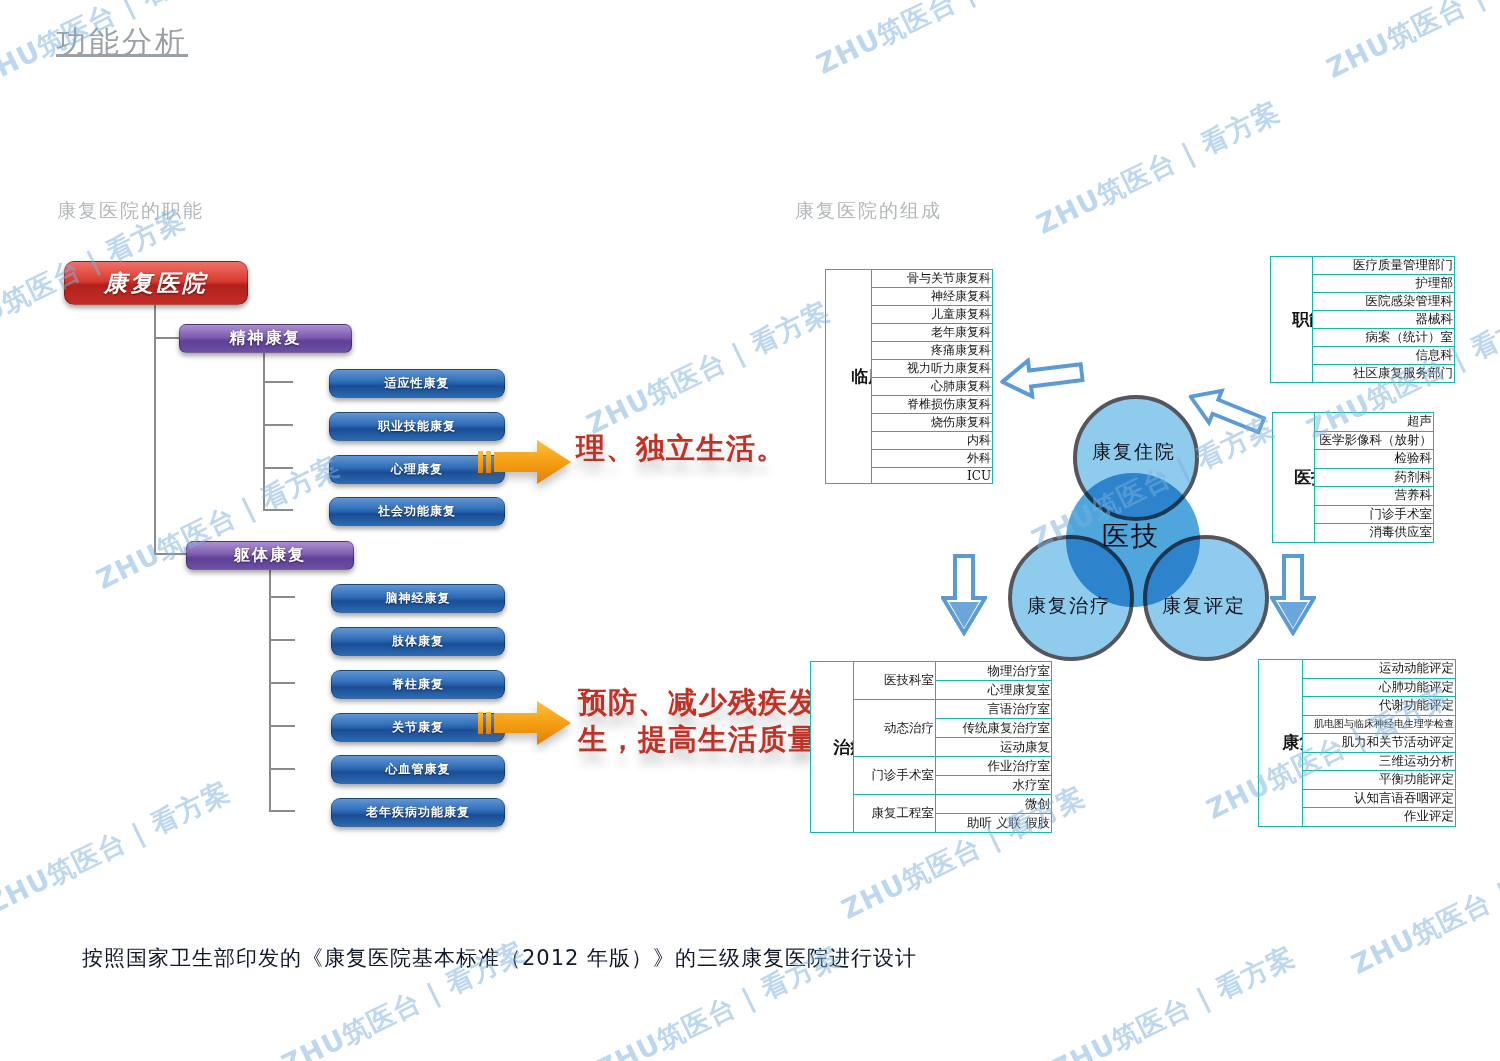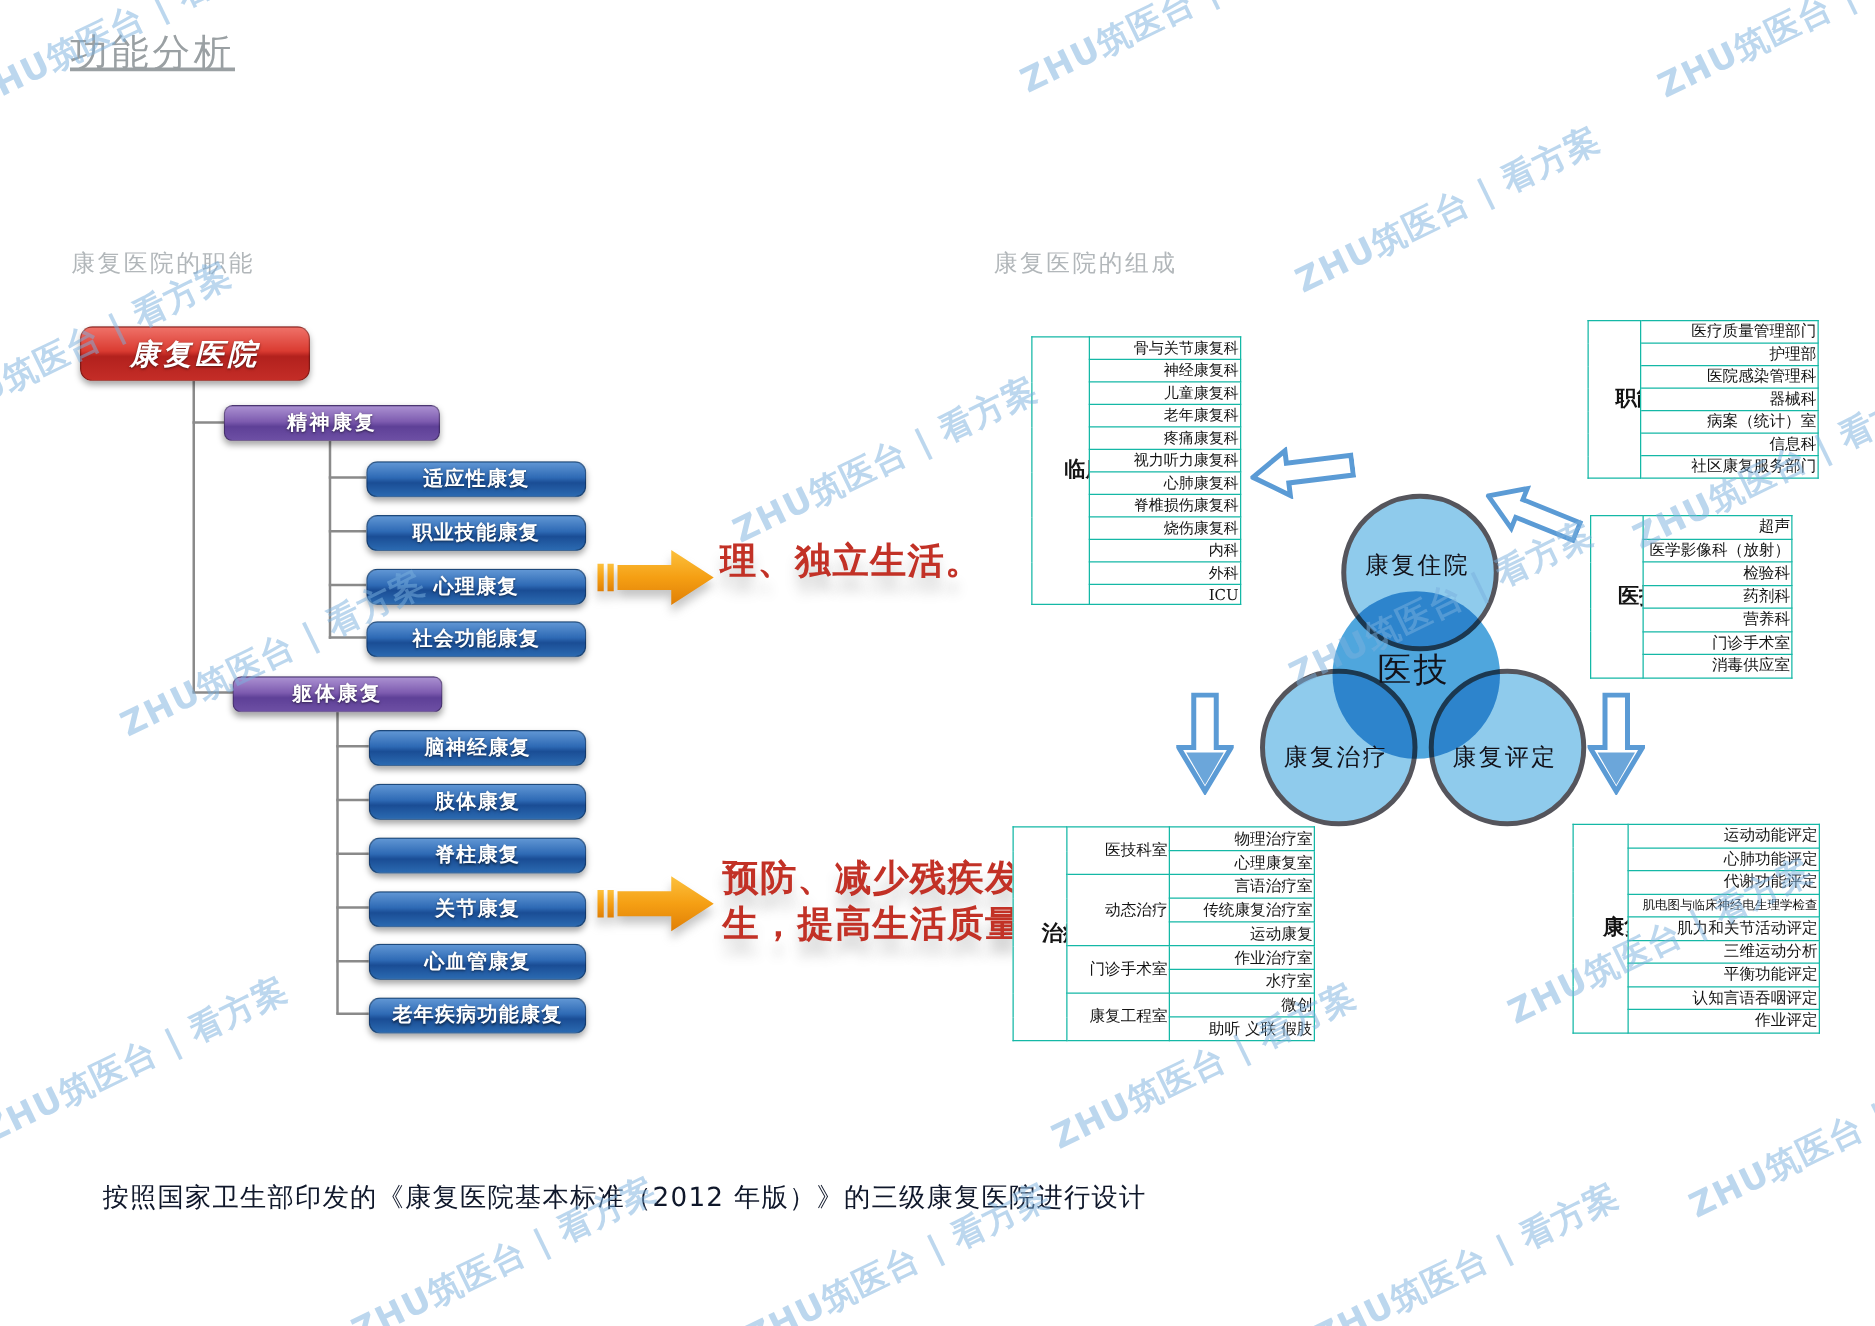--- a/index.html
+++ b/index.html
@@ -24,22 +24,23 @@
   .box-red {
     border-radius:10px; font-size:23px; letter-spacing:3px;
     background:linear-gradient(180deg,#ef7168 0%,#da3b31 45%,#b2211d 55%,#c42d27 100%);
     font-style:italic;
   }
   .box-purple {
     border-radius:7px; font-size:16px; letter-spacing:2px;
     background:linear-gradient(180deg,#aa90d1 0%,#7e5cb0 45%,#5e4097 60%,#6d4fa4 100%);
   }
   .box-blue {
-    border-radius:9px; font-size:16px; letter-spacing:1px;
+    border-radius:9px; font-size:12px; letter-spacing:1px;
     background:linear-gradient(180deg,#6096d4 0%,#2e6ab5 45%,#1a4d95 60%,#2b6ab1 100%);
+    margin-left:36px;
   }
   .cline { position:absolute; background:#8a8a8a; }
   
   .goal { position:absolute; color:#c23126; font-weight:bold; font-size:29px; line-height:37px;
           letter-spacing:1px; text-shadow:0 12px 9px rgba(90,90,90,.28); white-space:nowrap; }
   .arrow-orange { position:absolute; filter:drop-shadow(0 6px 4px rgba(110,110,110,.4)); }
   
   .tbl { position:absolute; border-collapse:collapse; background:#fff;
          font-family:"DejaVu Serif","Liberation Serif",serif; color:#141414; table-layout:fixed; z-index:5; }
   .tbl td { border:1px solid #14b8a6; text-align:right; padding:0 1px; overflow:hidden; white-space:nowrap; }

